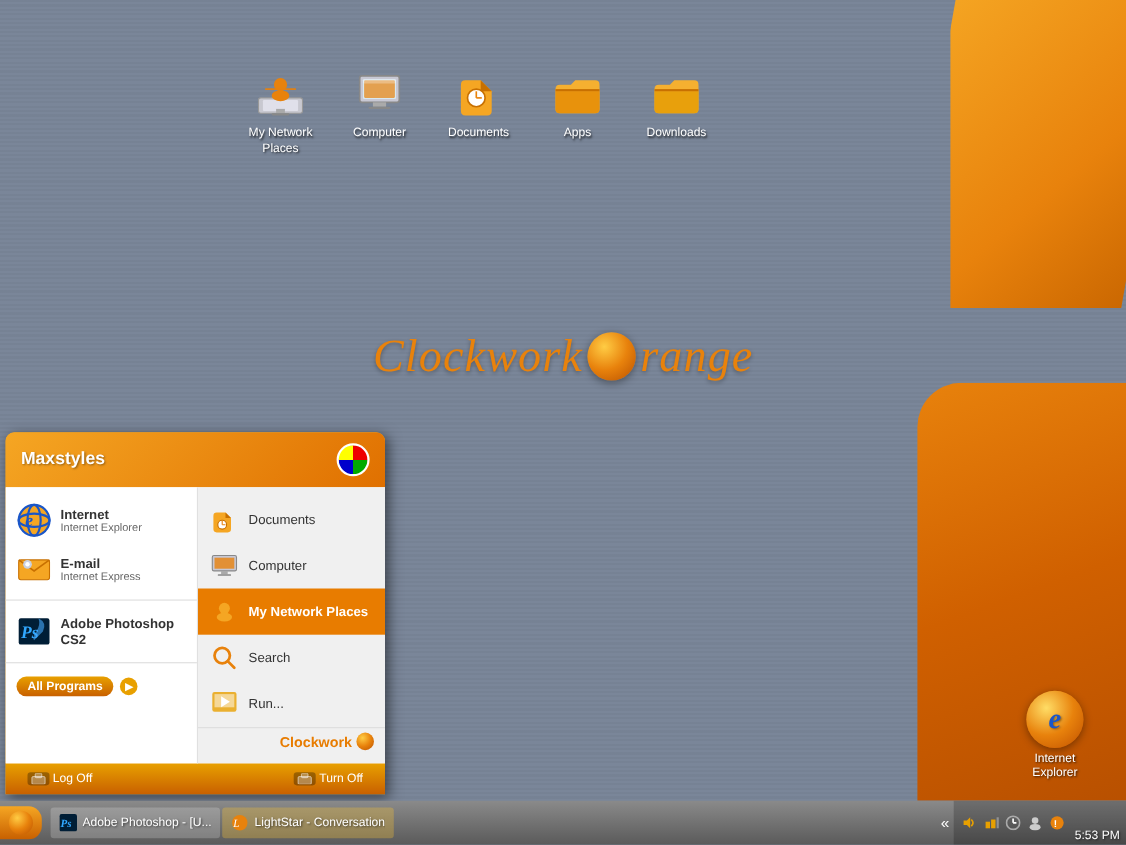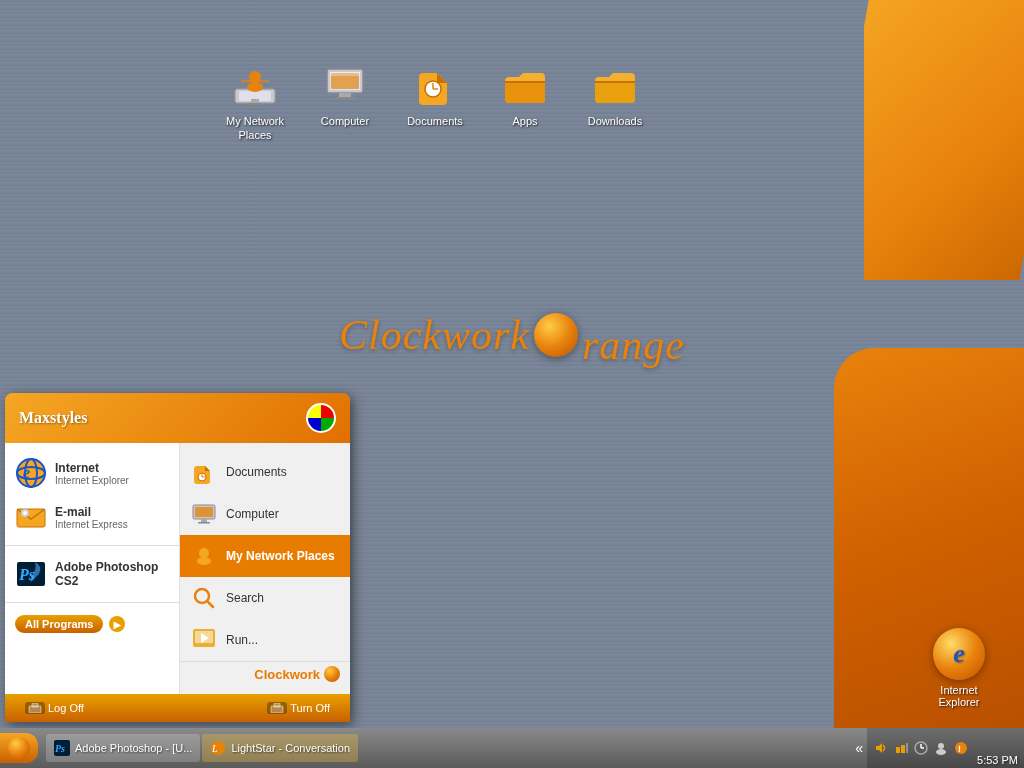--- a/index.html
+++ b/index.html
@@ -138,21 +138,20 @@
       box-shadow: 0 2px 8px rgba(0,0,0,0.4);
       flex-shrink: 0;
     }
     .watermark-text2 {
       font-size: 42px;
       color: #e8820c;
       font-family: Georgia, serif;
       font-style: italic;
       text-shadow: 0 2px 4px rgba(0,0,0,0.3);
       letter-spacing: 1px;
-      margin-top: 21px;
     }
 
     
     .start-menu {
       position: absolute;
       bottom: 46px;
       left: 5px;
       width: 345px;
       background: #f5a623;
       border-radius: 8px 8px 0 0;
@@ -165,21 +164,20 @@
       padding: 10px 14px;
       display: flex;
       align-items: center;
       justify-content: space-between;
     }
     .start-menu-username {
       color: white;
       font-size: 16px;
       font-weight: bold;
       text-shadow: 1px 1px 2px rgba(0,0,0,0.4);
-      font-family: Liberation Serif, serif;
     }
     .start-menu-logo {
       width: 30px;
       height: 30px;
       border-radius: 50%;
       background: conic-gradient(#e00 0deg 90deg, #0a0 90deg 180deg, #00c 180deg 270deg, #ff0 270deg 360deg);
       border: 2px solid white;
     }
 
     .start-menu-body {

